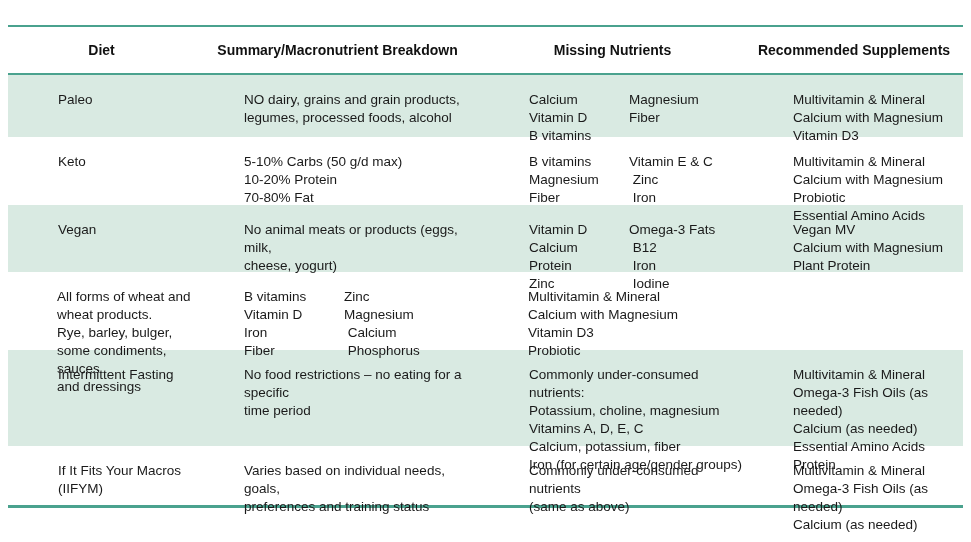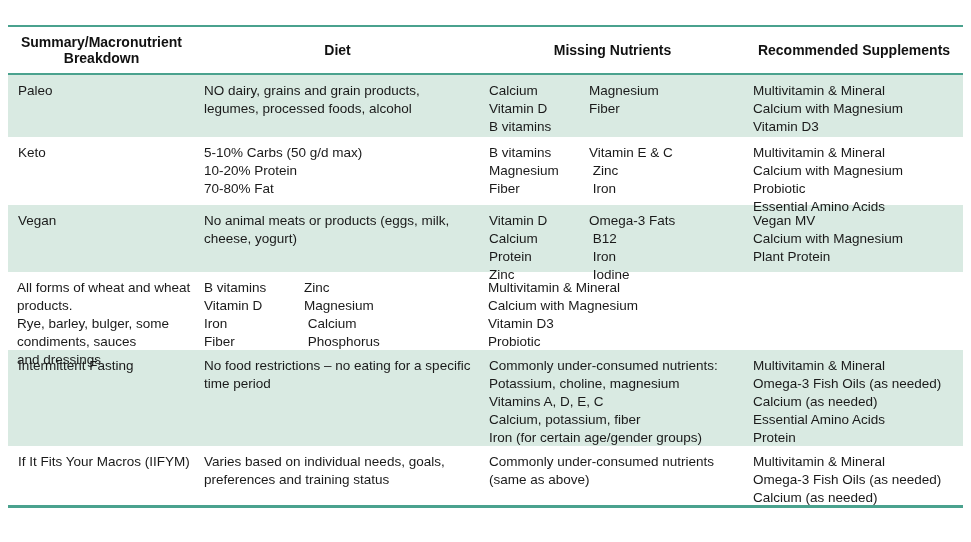--- a/index.html
+++ b/index.html
@@ -45,39 +45,39 @@
     line-height: 18px;
   }
   .row.shaded { background: #d9eae2; }
   .row.plain  { background: #ffffff; }
   .r0 { height: 62px; }
   .r1 { height: 68px; }
   .r2 { height: 67px; }
   .r3 { height: 78px; }
   .r4 { height: 96px; }
   .r5 { height: 59px; }
-  .cell { padding-top: 7px; box-sizing: border-box; }
+  .cell { padding-top: 16px; box-sizing: border-box; margin-left: 40px; }
   .diet-cell { padding-left: 10px; }
   .summary-cell { padding-left: 9px; padding-right: 4px; }
   .missing-cell { display: flex; padding-left: 9px; }
   .missing-sub1 { width: 100px; flex: 0 0 100px; }
   .missing-sub2 { flex: 1 1 auto; }
   .missing-full { padding-left: 9px; }
   .supplements-cell { padding-left: 8px; padding-right: 2px; }
   .lines { white-space: pre-wrap; }
 </style>
 </head>
 <body>
 
 <div class="canvas">
   <div class="diet-table">
 
     <div class="header-row">
+      <div class="header-cell">Diet</div>
       <div class="header-cell">Summary/Macronutrient Breakdown</div>
-      <div class="header-cell">Diet</div>
       <div class="header-cell">Missing Nutrients</div>
       <div class="header-cell">Recommended Supplements</div>
     </div>
 
     <div class="row shaded r0">
       <div class="cell diet-cell">Paleo</div>
       <div class="cell summary-cell lines">NO dairy, grains and grain products,
 legumes, processed foods, alcohol</div>
       <div class="cell missing-cell">
         <div class="missing-sub1 lines">Calcium

